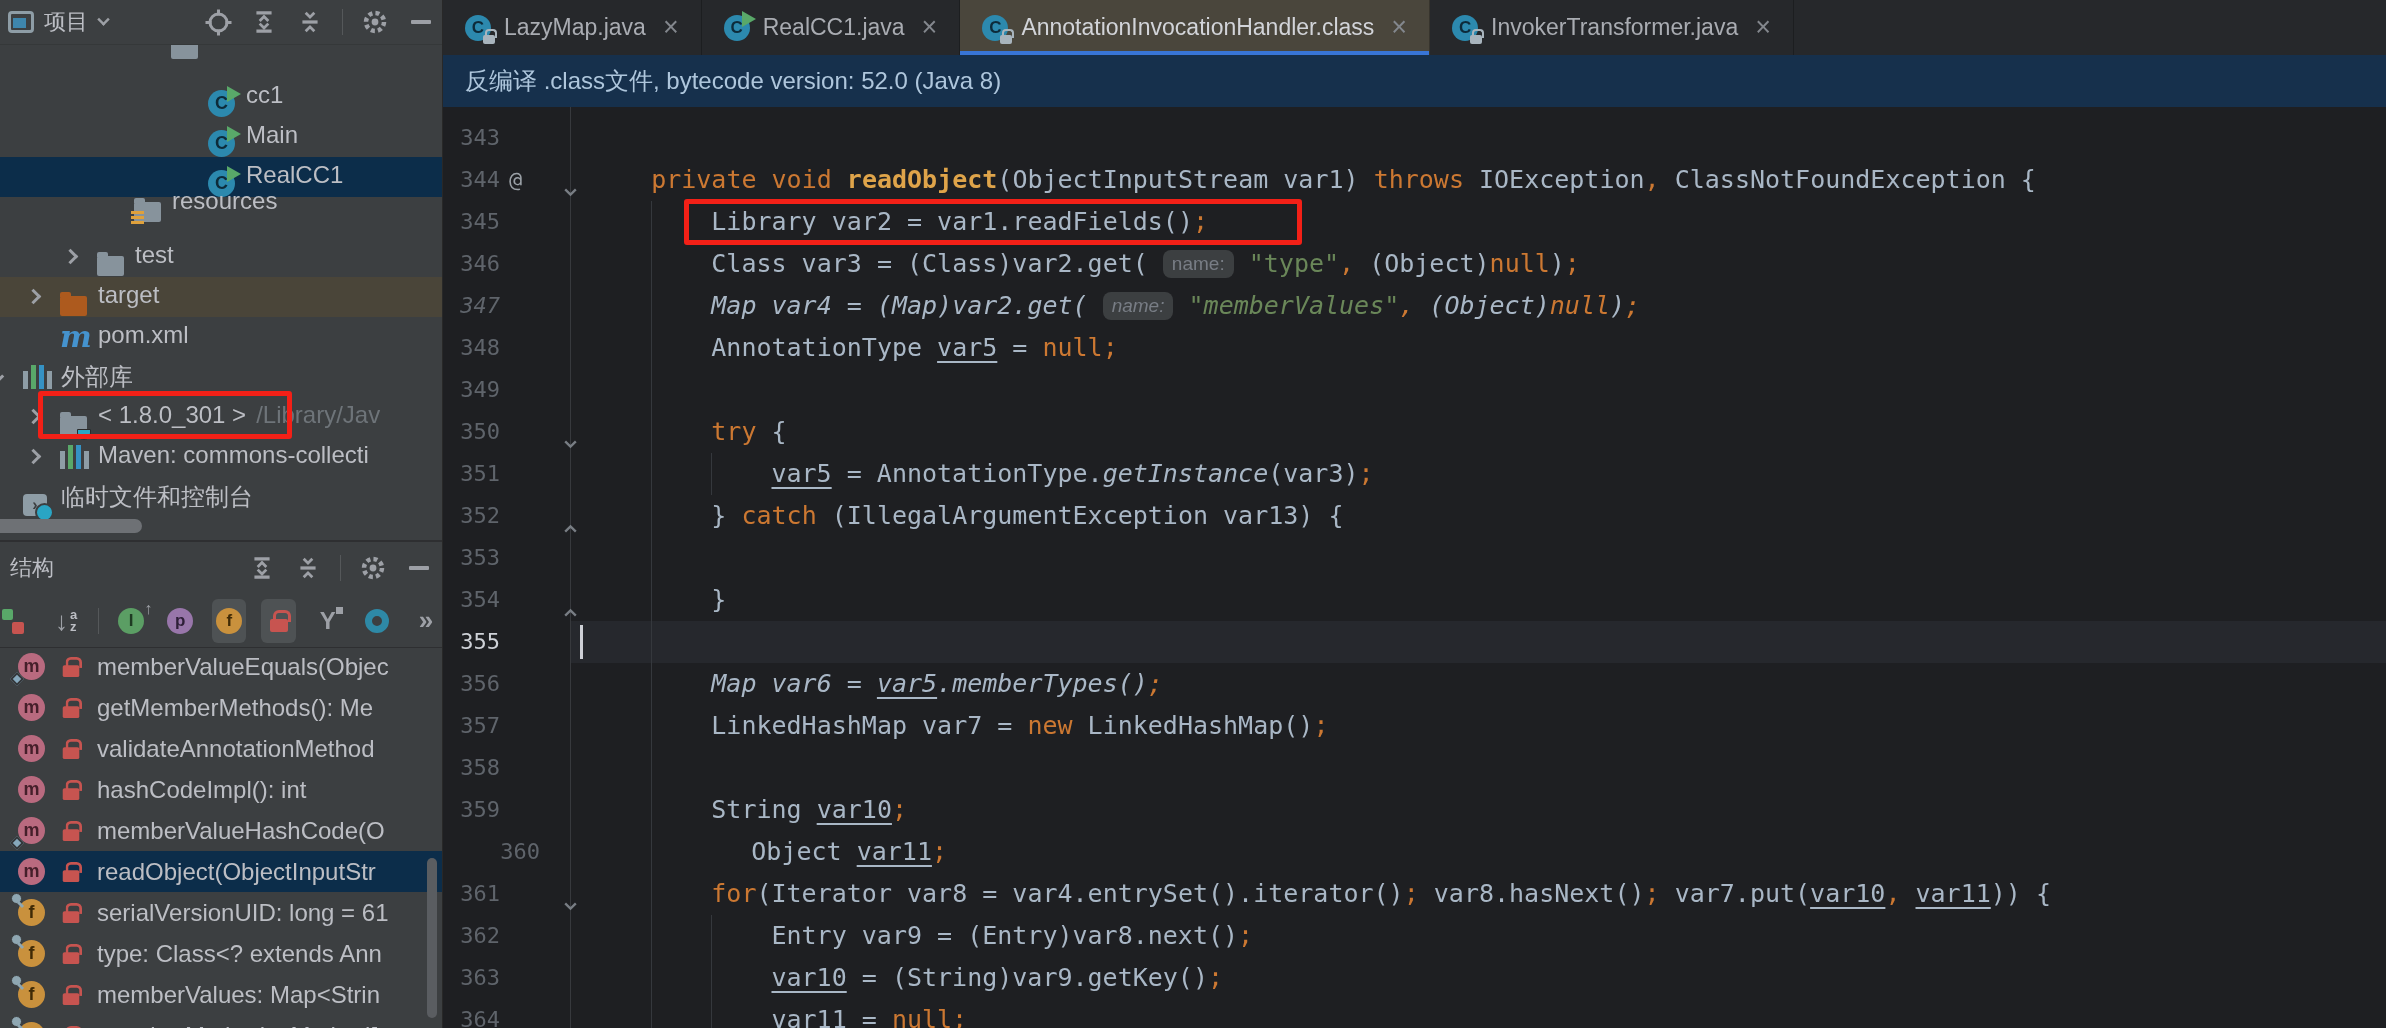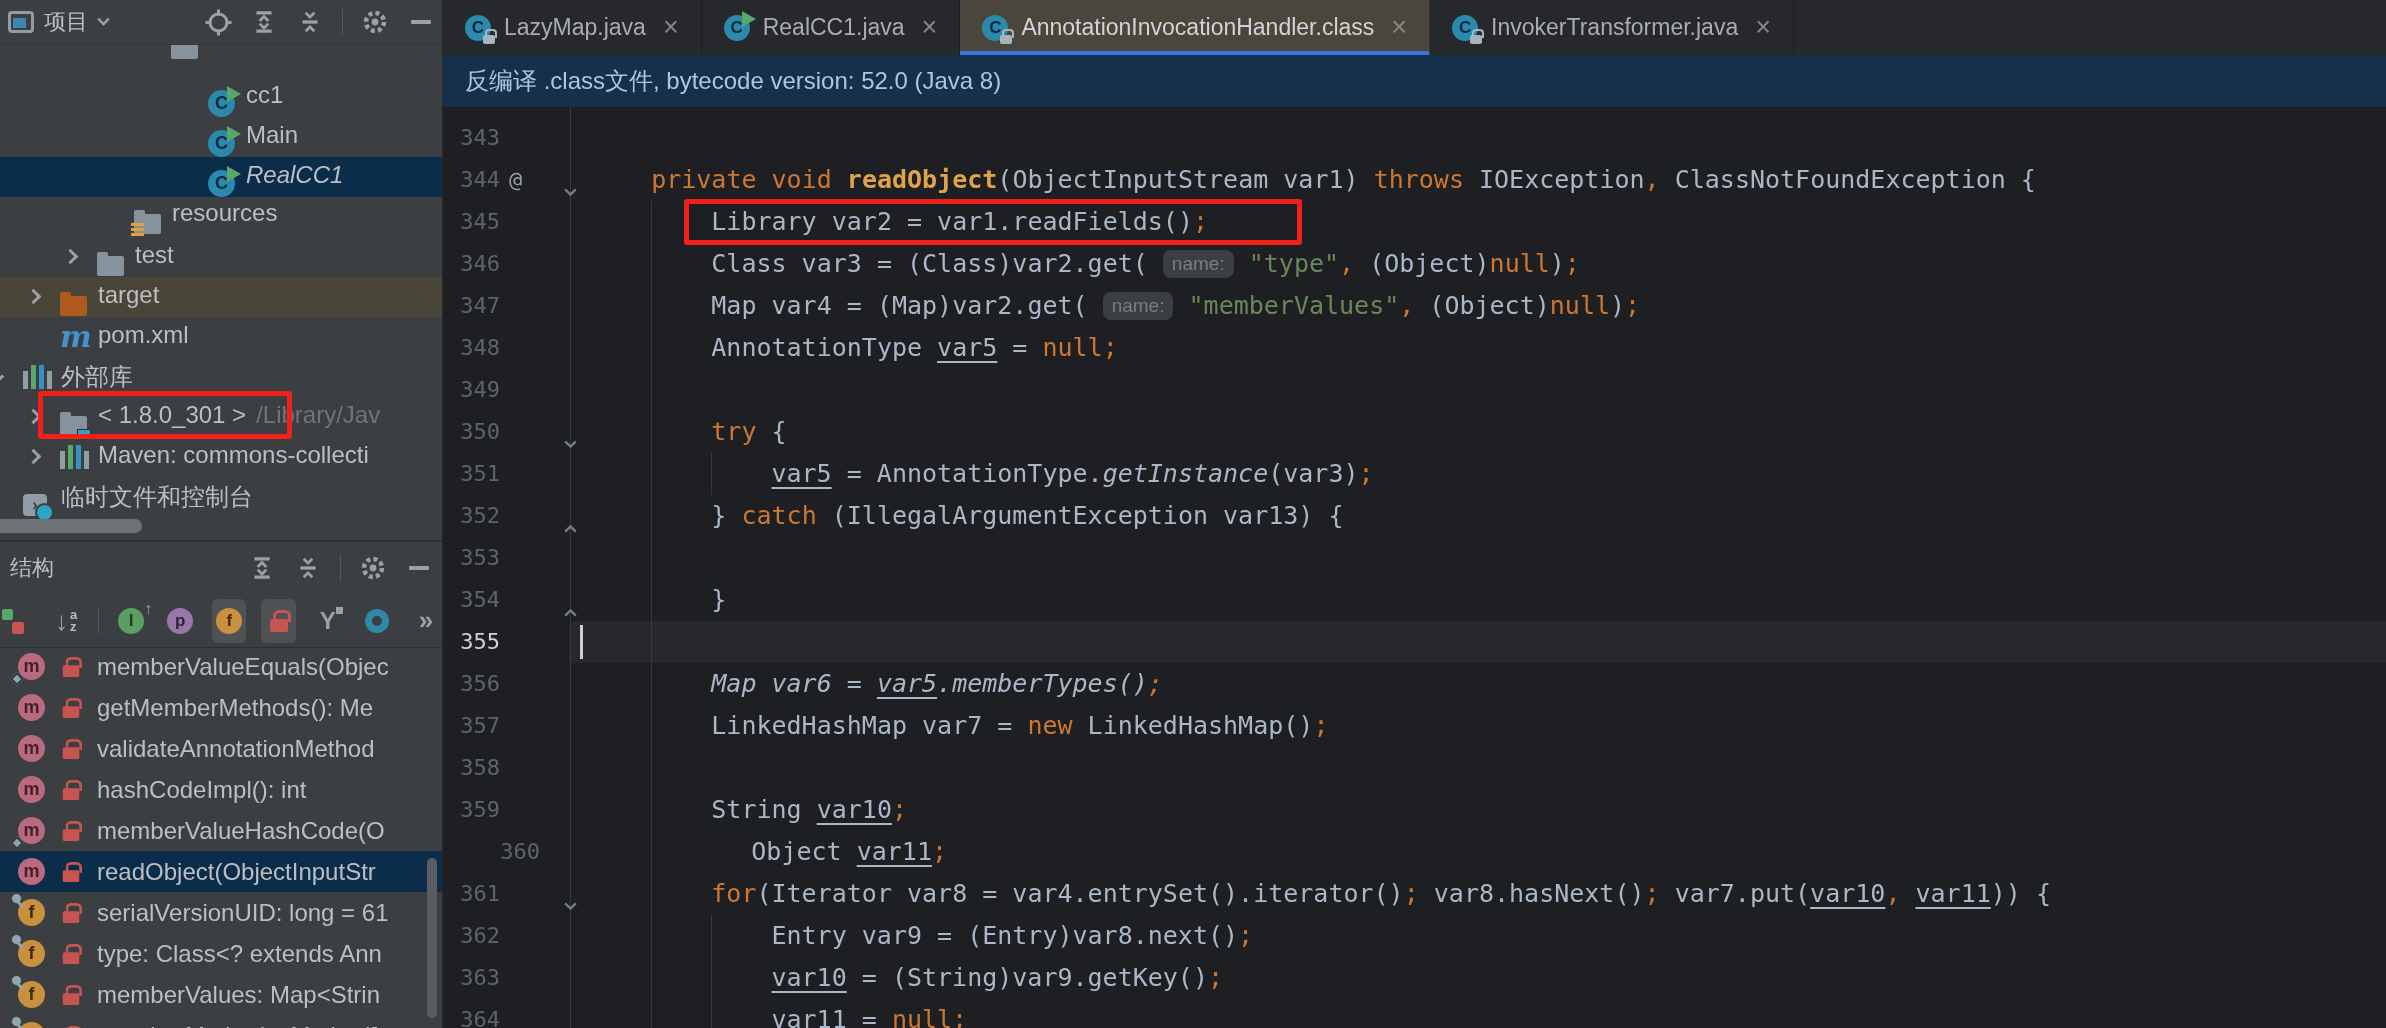--- a/index.html
+++ b/index.html
@@ -184,23 +184,23 @@
         <div class="tree-row" style="top: 77px;">
           <span class="circ-icon ci-class tree-icon" style="left: 208px;">C<i class="ov-run"></i></span>
           <span class="tree-label" style="left: 246px;">cc1</span>
         </div>
         <div class="tree-row" style="top: 117px;">
           <span class="circ-icon ci-class tree-icon" style="left: 208px;">C<i class="ov-run"></i></span>
           <span class="tree-label" style="left: 246px;">Main</span>
         </div>
         <div class="tree-row selected" style="top: 157px;">
           <span class="circ-icon ci-class tree-icon" style="left: 208px;">C<i class="ov-run"></i></span>
-          <span class="tree-label" style="left: 246px; font-style: italic;">RealCC1</span>
-        </div>
-        <div class="tree-row" style="top: 195px;">
+          <span class="tree-label" style="left: 246px;">RealCC1</span>
+        </div>
+        <div class="tree-row" style="top: 183px;">
           <span class="folder tree-icon" style="left: 134px;">
             <i class="stripes"></i>
           </span>
           <span class="tree-label" style="left: 172px;">resources</span>
         </div>
         <div class="tree-row" style="top: 237px;">
           <span class="chev right tree-chev" style="left: 65px;"></span>
           <span class="folder tree-icon" style="left: 97px;"></span>
           <span class="tree-label" style="left: 135px;">test</span>
         </div>
@@ -417,21 +417,21 @@
           <span class="code-text" style="padding-left: 60.16px; text-align: center;"><span class="c-k">private void </span><span class="c-m">readObject</span><span class="c-d">(ObjectInputStream var1) </span><span class="c-k">throws</span><span class="c-d"> IOException</span><span class="c-p">,</span><span class="c-d"> ClassNotFoundException {</span></span>
         </div>
         <div class="code-row" style="top: 94px;">
           <span class="line-num">345</span>
           <span class="code-text" style="padding-left: 120.32px;"><span class="c-d">Library var2 = var1.readFields()</span><span class="c-p">;</span></span>
         </div>
         <div class="code-row" style="top: 136px;">
           <span class="line-num">346</span>
           <span class="code-text" style="padding-left: 120.32px;"><span class="c-d">Class var3 = (Class)var2.get( </span><span class="c-h">name:</span><span class="c-d"> </span><span class="c-s">"type"</span><span class="c-p">,</span><span class="c-d"> (Object)</span><span class="c-k">null</span><span class="c-d">)</span><span class="c-p">;</span></span>
         </div>
-        <div class="code-row" style="top: 178px;">
+        <div class="code-row" style="top: 178px; font-style: italic;">
           <span class="line-num">347</span>
           <span class="code-text" style="padding-left: 120.32px;"><span class="c-d">Map var4 = (Map)var2.get( </span><span class="c-h">name:</span><span class="c-d"> </span><span class="c-s">"memberValues"</span><span class="c-p">,</span><span class="c-d"> (Object)</span><span class="c-k">null</span><span class="c-d">)</span><span class="c-p">;</span></span>
         </div>
         <div class="code-row" style="top: 220px;">
           <span class="line-num">348</span>
           <span class="code-text" style="padding-left: 120.32px;"><span class="c-d">AnnotationType </span><span class="c-u">var5</span><span class="c-d"> = </span><span class="c-k">null</span><span class="c-p">;</span></span>
         </div>
         <div class="code-row" style="top: 262px;">
           <span class="line-num">349</span>
           <span class="code-text" style="padding-left: 0px;"></span>

